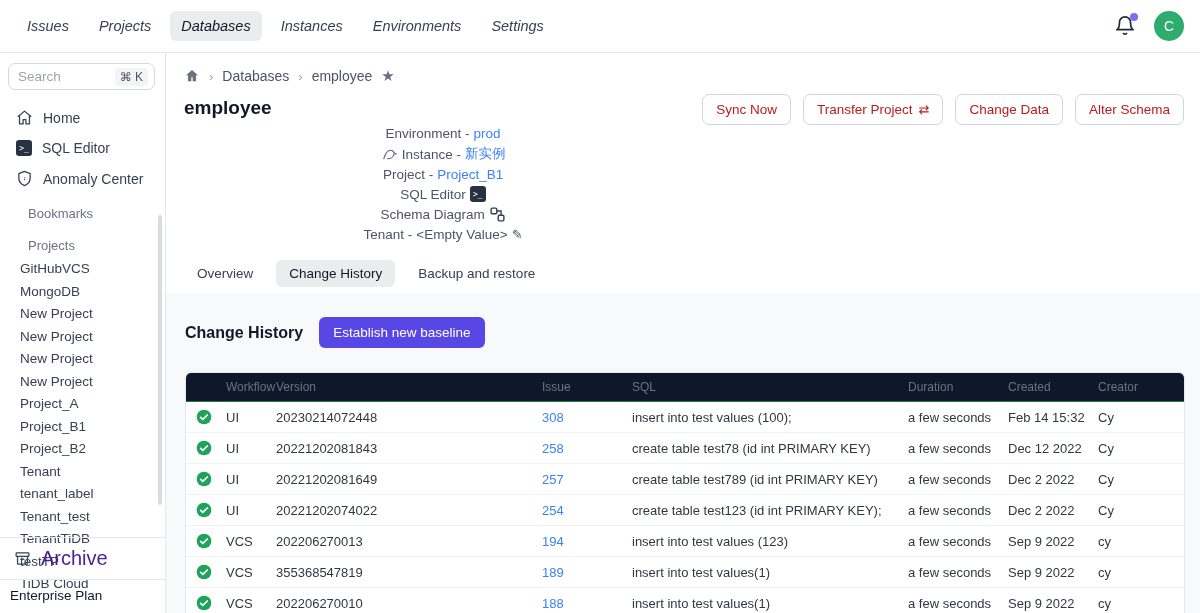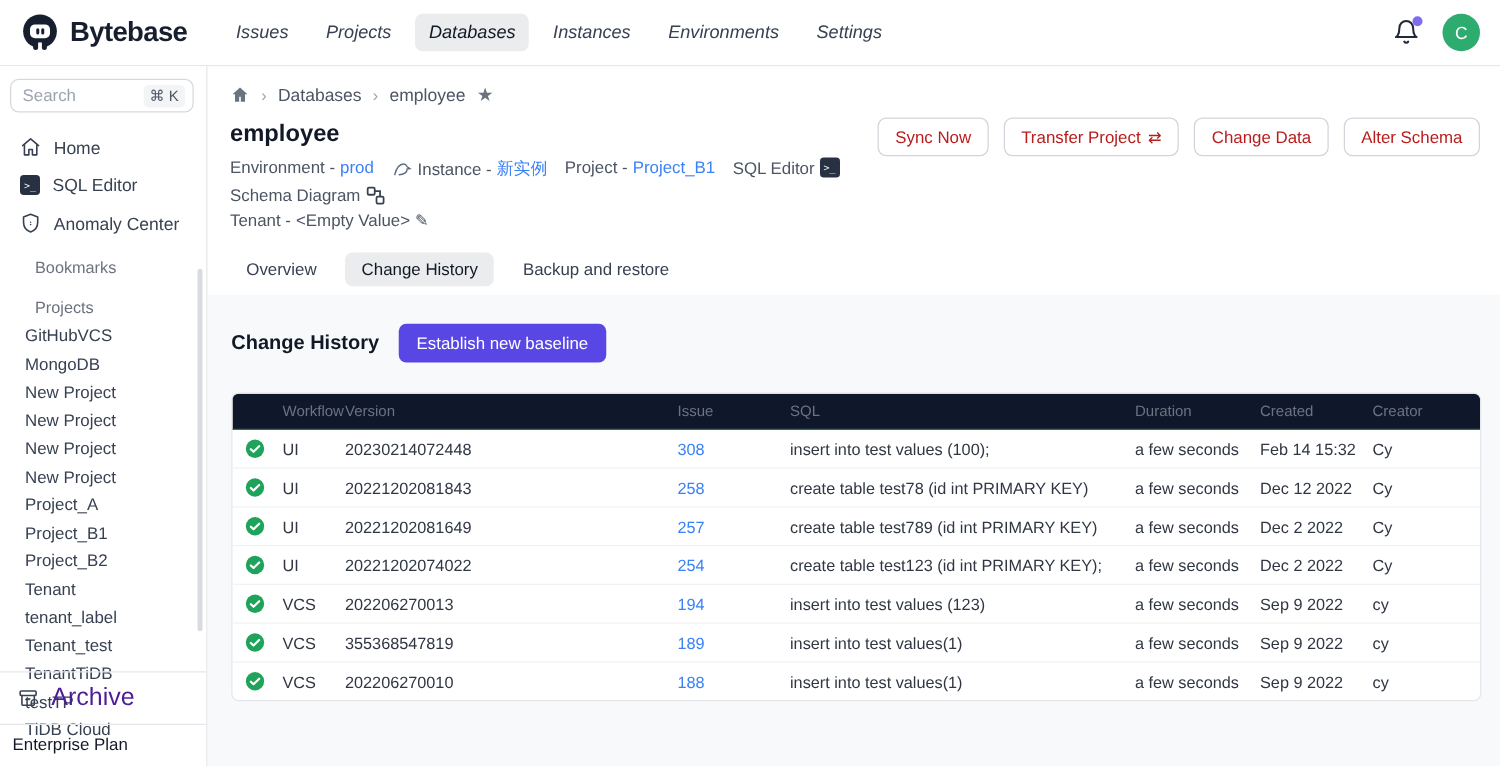--- a/index.html
+++ b/index.html
@@ -40,21 +40,21 @@
 
   
   .main-head { background:#fff; padding:14px 16px 0 18px; }
   .breadcrumb { display:flex; align-items:center; gap:9px; font-size:14px; color:#4b5563; }
   .crumb-sep { color:#9ca3af; font-size:13px; }
   .crumb-link { cursor:pointer; }
   .crumb-star { color:#6b7280; font-size:15px; cursor:pointer; }
   .head-row { display:flex; align-items:flex-start; }
   .head-left { flex:1; }
   .page-title { font-size:19px; font-weight:700; color:#111827; margin-top:12px; }
-  .meta-line { display:flex; align-items:flex-start; flex-wrap:wrap; gap:4px 14px; margin-top:7px; font-size:13.5px; color:#4b5563; }
+  .meta-line { display:flex; align-items:center; flex-wrap:wrap; gap:4px 14px; margin-top:7px; font-size:13.5px; color:#4b5563;flex-direction:column; }
   .meta-pair { display:flex; align-items:center; gap:4px; }
   .blue-link { color:#3b82f6; cursor:pointer; }
   .term-icon { width:16px; height:16px; background:#273142; border-radius:3px; color:#fff; font-size:8px; display:inline-flex; align-items:center; justify-content:center; font-family:"DejaVu Sans Mono",monospace; }
   .pencil { color:#4b5563; font-size:13px; cursor:pointer; }
   .actions { display:flex; gap:12px; margin-top:9px; }
   .btn { border:1px solid #d1d5db; background:#fff; border-radius:7px; padding:7px 13px; font-size:13.5px; color:#b91c1c; cursor:pointer; display:flex; align-items:center; gap:6px; font-family:"Liberation Sans",sans-serif; white-space:nowrap; }
   .tabs { display:flex; gap:10px; margin-top:18px; padding-bottom:7px; }
   .tab { padding:6px 13px; border-radius:6px; font-size:13.5px; color:#374151; cursor:pointer; }
   .tab.active { background:#ebecee; color:#111827; }
 
@@ -71,32 +71,20 @@
   .ch-body .ch-row:last-child { border-bottom:none; }
   .ch-body .ch-row > div { padding:7px 4px; font-size:13px; color:#303743; }
   .cell-status { display:flex; justify-content:center; }
   .cell-issue a { color:#3b82f6; text-decoration:none; }
   .cell-dur, .cell-created { font-weight:500; color:#2b323d; }
 </style>
 </head>
 <body>
 
 <header class="topnav">
-  <div class="logo">
-    <svg class="logo-icon" width="32" height="32" viewBox="0 0 32 32">
-      <circle cx="16" cy="15" r="13.5" fill="#171f2e"></circle>
-      <rect x="8" y="9.5" width="16" height="11" rx="4" fill="#ffffff"></rect>
-      <rect x="13" y="12.5" width="2.4" height="5" rx="1.2" fill="#171f2e"></rect>
-      <rect x="17" y="12.5" width="2.4" height="5" rx="1.2" fill="#171f2e"></rect>
-      <rect x="13" y="24" width="6" height="6" fill="#ffffff"></rect>
-      <rect x="10.5" y="22" width="4" height="8" rx="2" fill="#171f2e"></rect>
-      <rect x="17.5" y="22" width="4" height="8" rx="2" fill="#171f2e"></rect>
-    </svg>
-    <span class="logo-text">Bytebase</span>
-  </div>
   <nav class="nav-items">
       <div class="nav-item">Issues</div>
       <div class="nav-item">Projects</div>
       <div class="nav-item active">Databases</div>
       <div class="nav-item">Instances</div>
       <div class="nav-item">Environments</div>
       <div class="nav-item">Settings</div>
     </nav>
   <div class="topnav-right">
     <div class="bell-wrap">

